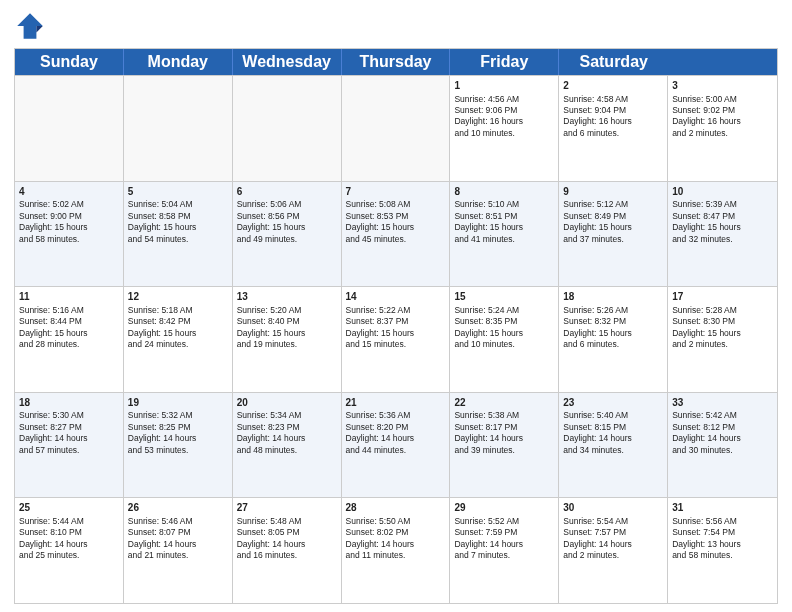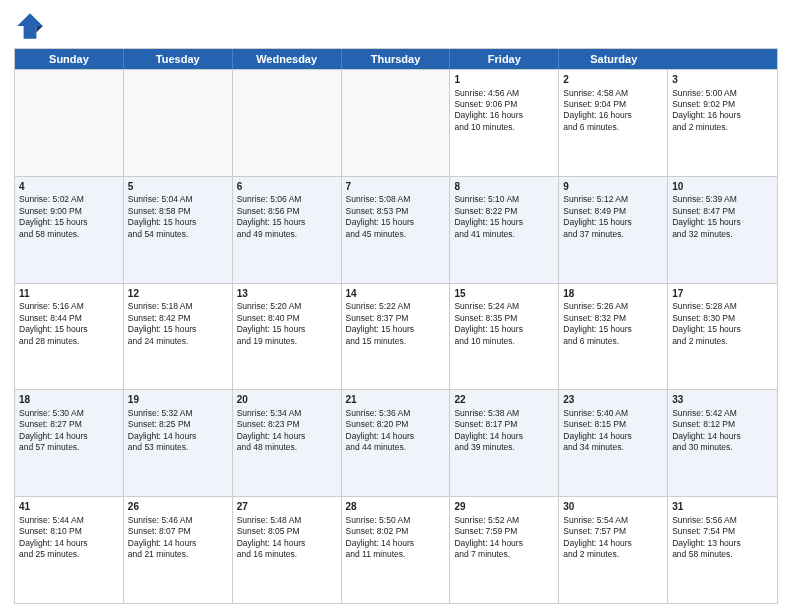--- a/index.html
+++ b/index.html
@@ -60,21 +60,21 @@
       flex-direction: column;
       border: 1px solid #ccc;
     }
     .cal-header {
       display: grid;
       grid-template-columns: repeat(7, 1fr);
       background: #2563b0;
     }
     .cal-header-cell {
       color: #fff;
-      font-size: 11px;
+      font-size: 16px;
       font-weight: bold;
       text-align: center;
       padding: 4px 2px;
       border-right: 1px solid #4a7fd4;
     }
     .cal-header-cell:last-child { border-right: none; }
     .cal-body {
       flex: 1;
       display: flex;
       flex-direction: column;
@@ -120,21 +120,21 @@
     </div>
     <div class="title-block">
       <div class="month-year"></div>
       <div class="location"></div>
     </div>
   </div>
 
   <div class="calendar">
     <div class="cal-header">
     <div class="cal-header-cell">Sunday</div>
-        <div class="cal-header-cell">Tuesday</div>
+        <div class="cal-header-cell">Monday</div>
         <div class="cal-header-cell">Wednesday</div>
         <div class="cal-header-cell">Thursday</div>
         <div class="cal-header-cell">Friday</div>
         <div class="cal-header-cell">Saturday</div>
       </div>
     <div class="cal-body">
     <div class="cal-row">
           <div class="cal-cell empty"></div>
           <div class="cal-cell empty"></div>
           <div class="cal-cell empty"></div>
@@ -186,21 +186,21 @@
           <div class="cal-cell alt">
             <span class="day-num">7</span>
             <div>Sunrise: 5:08 AM</div>
             <div>Sunset: 8:53 PM</div>
             <div>Daylight: 15 hours</div>
             <div>and 45 minutes.</div>
           </div>
           <div class="cal-cell alt">
             <span class="day-num">8</span>
             <div>Sunrise: 5:10 AM</div>
-            <div>Sunset: 8:22 PM</div>
+            <div>Sunset: 8:51 PM</div>
             <div>Daylight: 15 hours</div>
             <div>and 41 minutes.</div>
           </div>
           <div class="cal-cell alt">
             <span class="day-num">9</span>
             <div>Sunrise: 5:12 AM</div>
             <div>Sunset: 8:49 PM</div>
             <div>Daylight: 15 hours</div>
             <div>and 37 minutes.</div>
           </div>
@@ -309,21 +309,21 @@
           <div class="cal-cell alt">
             <span class="day-num">33</span>
             <div>Sunrise: 5:42 AM</div>
             <div>Sunset: 8:12 PM</div>
             <div>Daylight: 14 hours</div>
             <div>and 30 minutes.</div>
           </div>
         </div>
         <div class="cal-row">
           <div class="cal-cell">
-            <span class="day-num">41</span>
+            <span class="day-num">25</span>
             <div>Sunrise: 5:44 AM</div>
             <div>Sunset: 8:10 PM</div>
             <div>Daylight: 14 hours</div>
             <div>and 25 minutes.</div>
           </div>
           <div class="cal-cell">
             <span class="day-num">26</span>
             <div>Sunrise: 5:46 AM</div>
             <div>Sunset: 8:07 PM</div>
             <div>Daylight: 14 hours</div>

